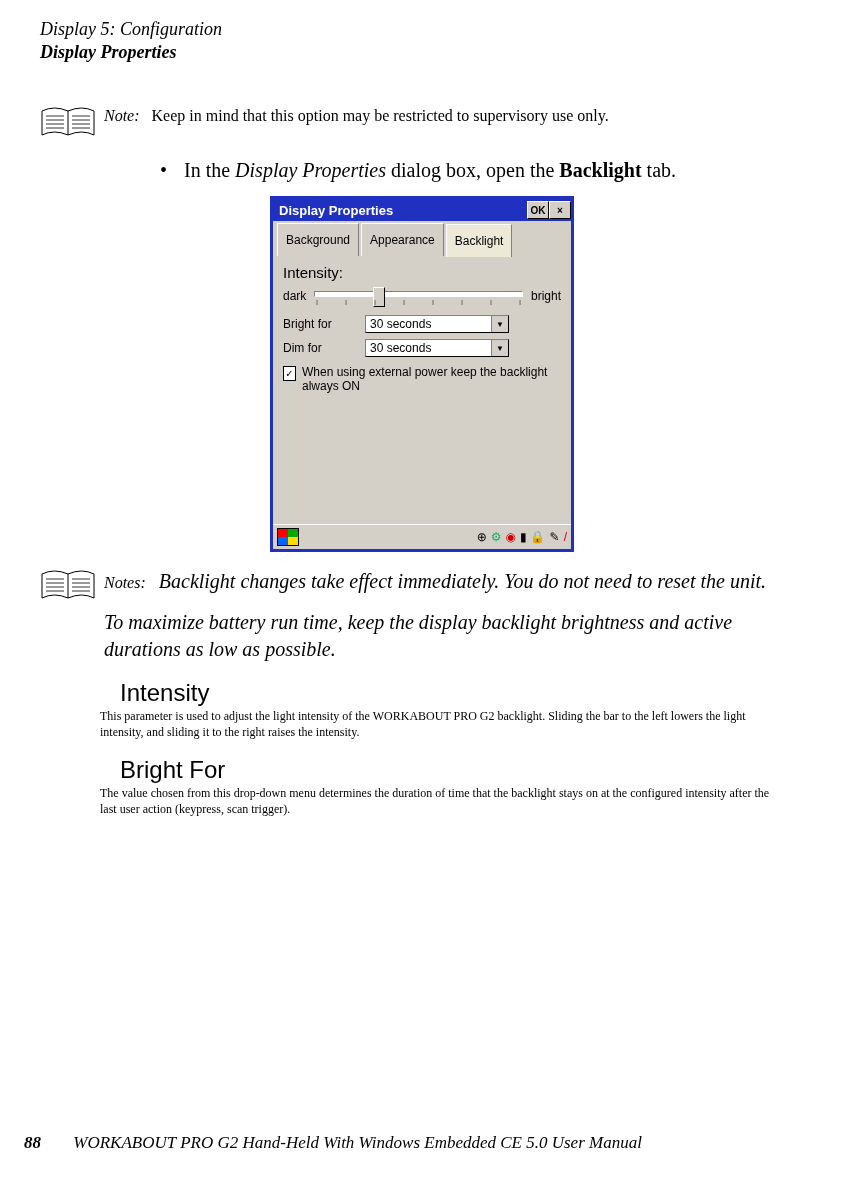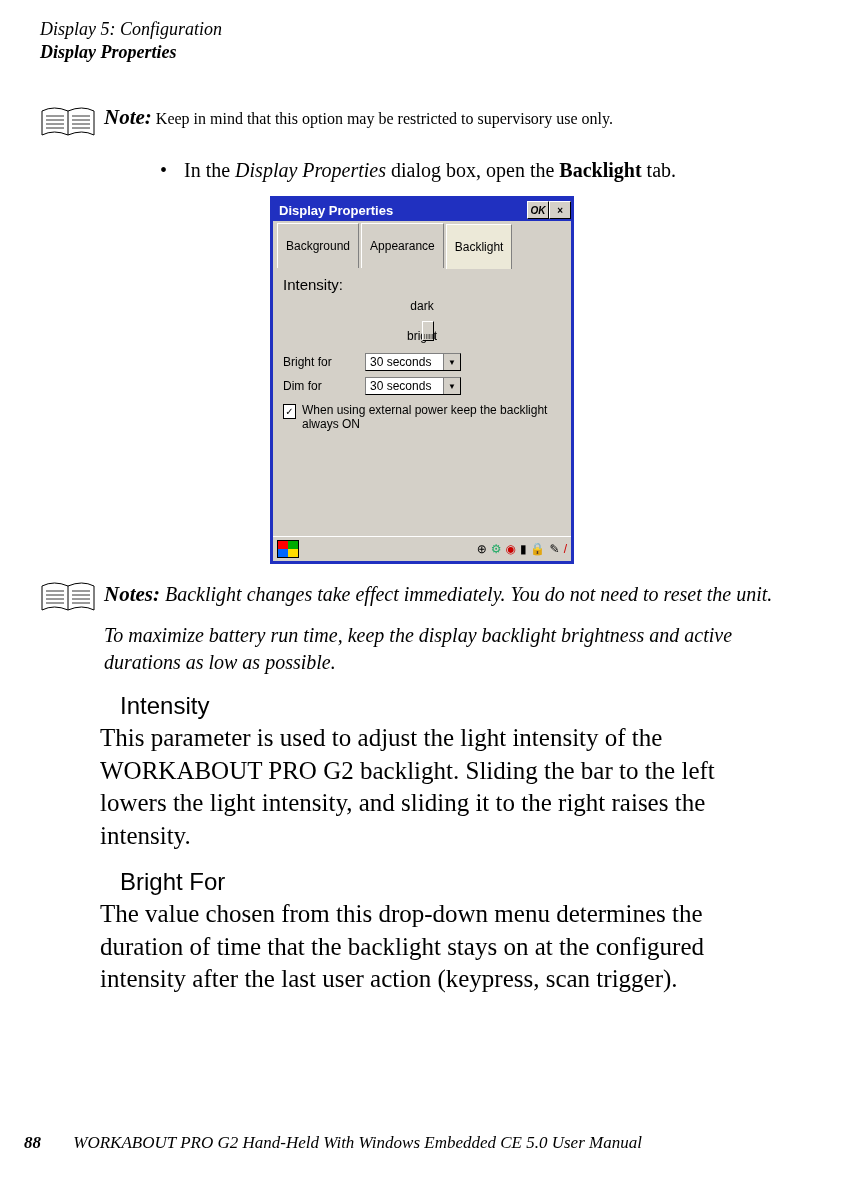--- a/index.html
+++ b/index.html
@@ -34,23 +34,23 @@
     gap: 8px;
   }
   .book-icon {
     width: 56px;
     height: 36px;
     flex: 0 0 56px;
   }
   .note-label {
     font-family: "Times New Roman", serif;
     font-style: italic;
-    font-weight: bold;
-    font-size: 21px;
-    margin-right: 0;
+    font-weight: normal;
+    font-size: 16px;
+    margin-right: 8px;
   }
   .note-text {
     font-size: 16px;
     line-height: 1.35;
   }
   .bullet-row {
     display: flex;
     margin-top: 18px;
     margin-left: 120px;
     font-size: 20px;
@@ -78,21 +78,20 @@
     color: #fff;
     display: flex;
     align-items: center;
     justify-content: space-between;
     padding: 2px 0 2px 6px;
     font-weight: bold;
     font-size: 13px;
   }
   .titlebar-buttons {
     display: flex;
-    font-style: italic;
   }
   .tb-btn {
     background: #d4d0c8;
     color: #000;
     border: 1px solid #000;
     border-top-color:#fff; border-left-color:#fff;
     width: 22px;
     height: 18px;
     margin-left: 0;
     font-size: 10px;
@@ -105,21 +104,21 @@
   .tabs-row {
     display: flex;
     background: #d4d0c8;
     padding: 2px 4px 0 4px;
     gap: 2px;
   }
   .tab {
     border: 1px solid #808080;
     border-bottom: none;
     background: #d4d0c8;
-    padding: 15px 8px;
+    padding: 9px 8px;
     font-size: 12px;
     border-top-color:#fff; border-left-color:#fff;
   }
   .tab.active {
     background: #ece9d8;
     position: relative;
     top: 1px;
   }
   .tab-body {
     background: #d4d0c8;
@@ -128,21 +127,20 @@
     box-sizing: border-box;
   }
   .tb-label {
     font-size: 15px;
   }
   .slider-row {
     display: flex;
     align-items: center;
     gap: 8px;
     margin: 6px 0 10px 0;
-    flex-direction: column;
   }
   .slider-track {
     flex: 1;
     height: 18px;
     position: relative;
   }
   .slider-line {
     position: absolute;
     top: 4px; left: 0; right: 0;
     height: 4px;
@@ -177,21 +175,21 @@
   }
   .fr-label {
     width: 74px;
     font-size: 12px;
   }
   .dropdown {
     display: flex;
     border: 1px solid #000;
     border-top-color:#808080; border-left-color:#808080;
     background: #fff;
-    width: 96px;
+    width: 144px;
     height: 18px;
     box-sizing: border-box;
     align-items: center;
   }
   .dropdown span {
     flex: 1;
     padding: 0 4px;
     font-size: 12px;
   }
   .dd-btn {
@@ -234,21 +232,21 @@
     display: flex; gap: 4px; align-items:center;
     font-size: 12px;
   }
   .section-heading {
     font-family: Arial, Helvetica, sans-serif;
     font-size: 24px;
     margin: 16px 0 2px 80px;
     letter-spacing: 0;
   }
   .body-para {
-    font-size: 25px;
+    font-size: 12px;
     line-height: 1.3;
     margin: 0 30px 0 60px;
   }
   .notes-block {
     margin-top: 16px;
   }
   .notes-flex {
     display:flex;
     align-items:flex-start;
     gap:8px;

